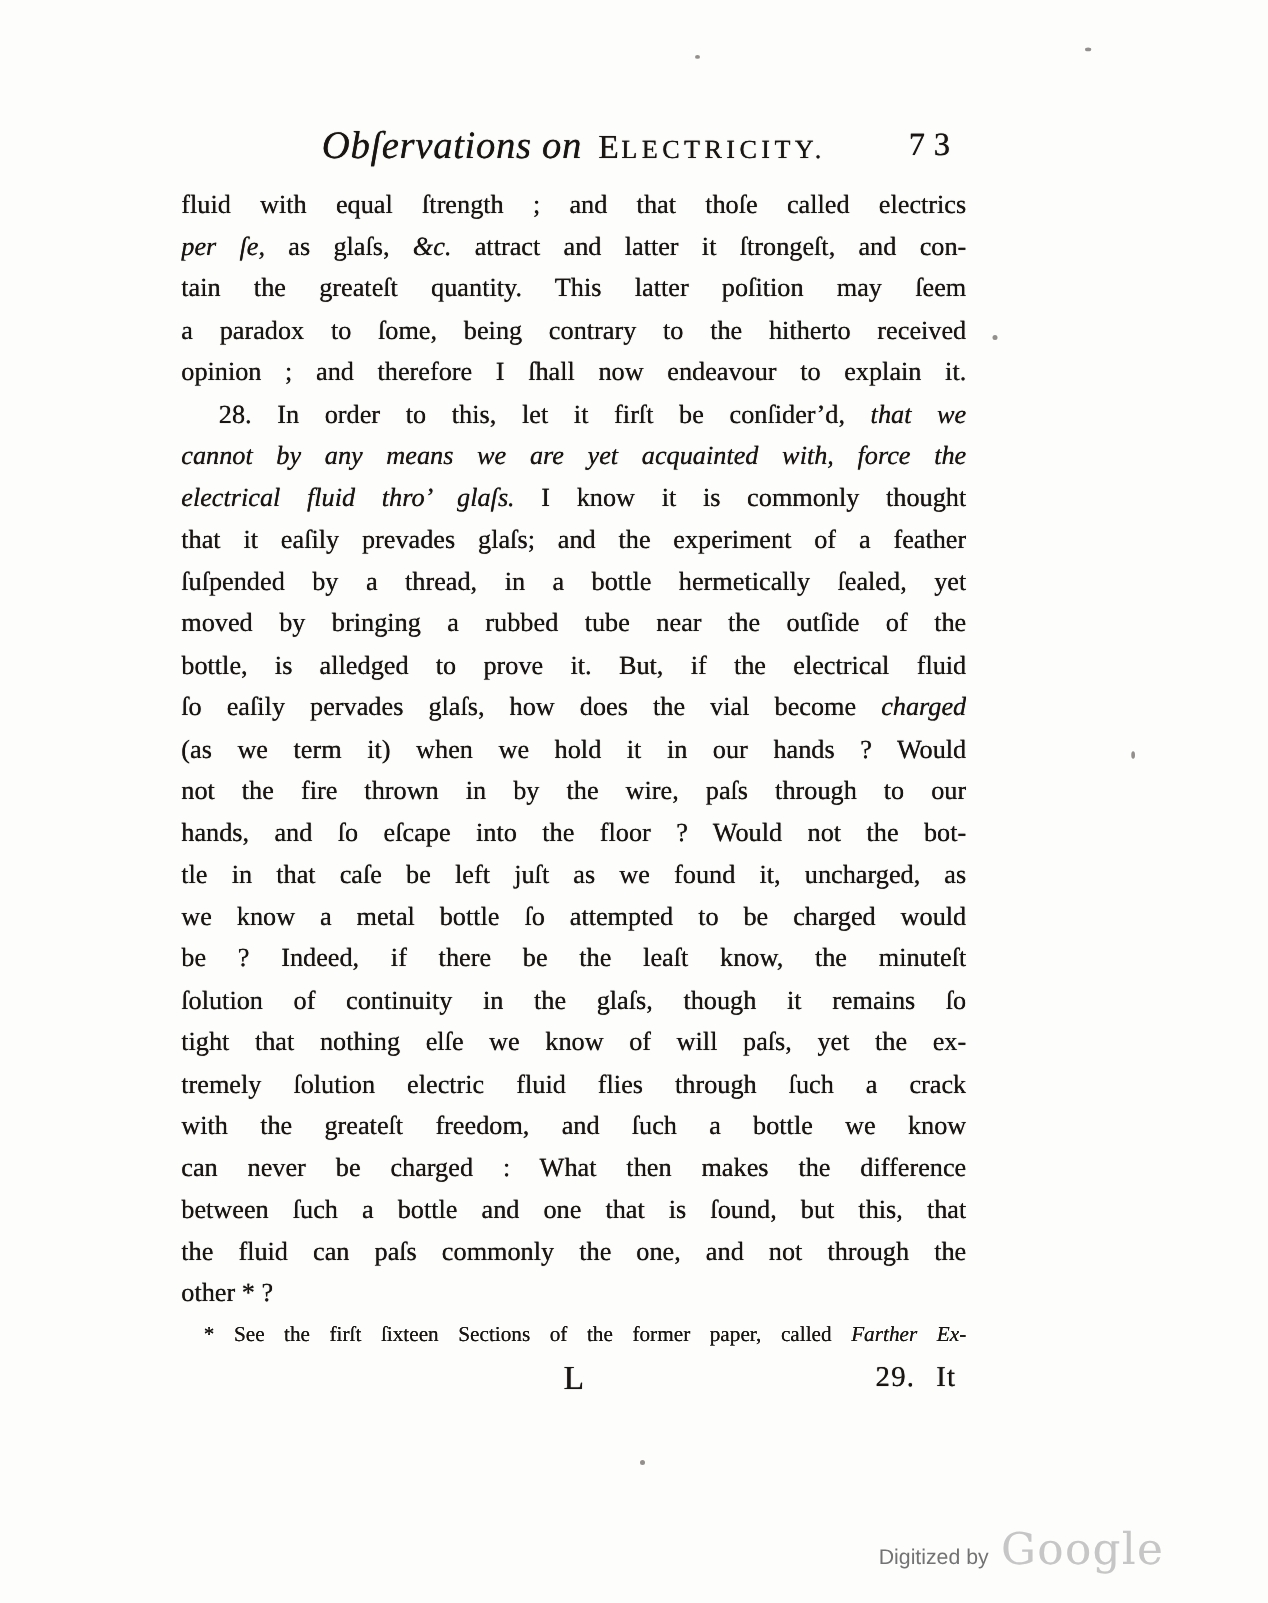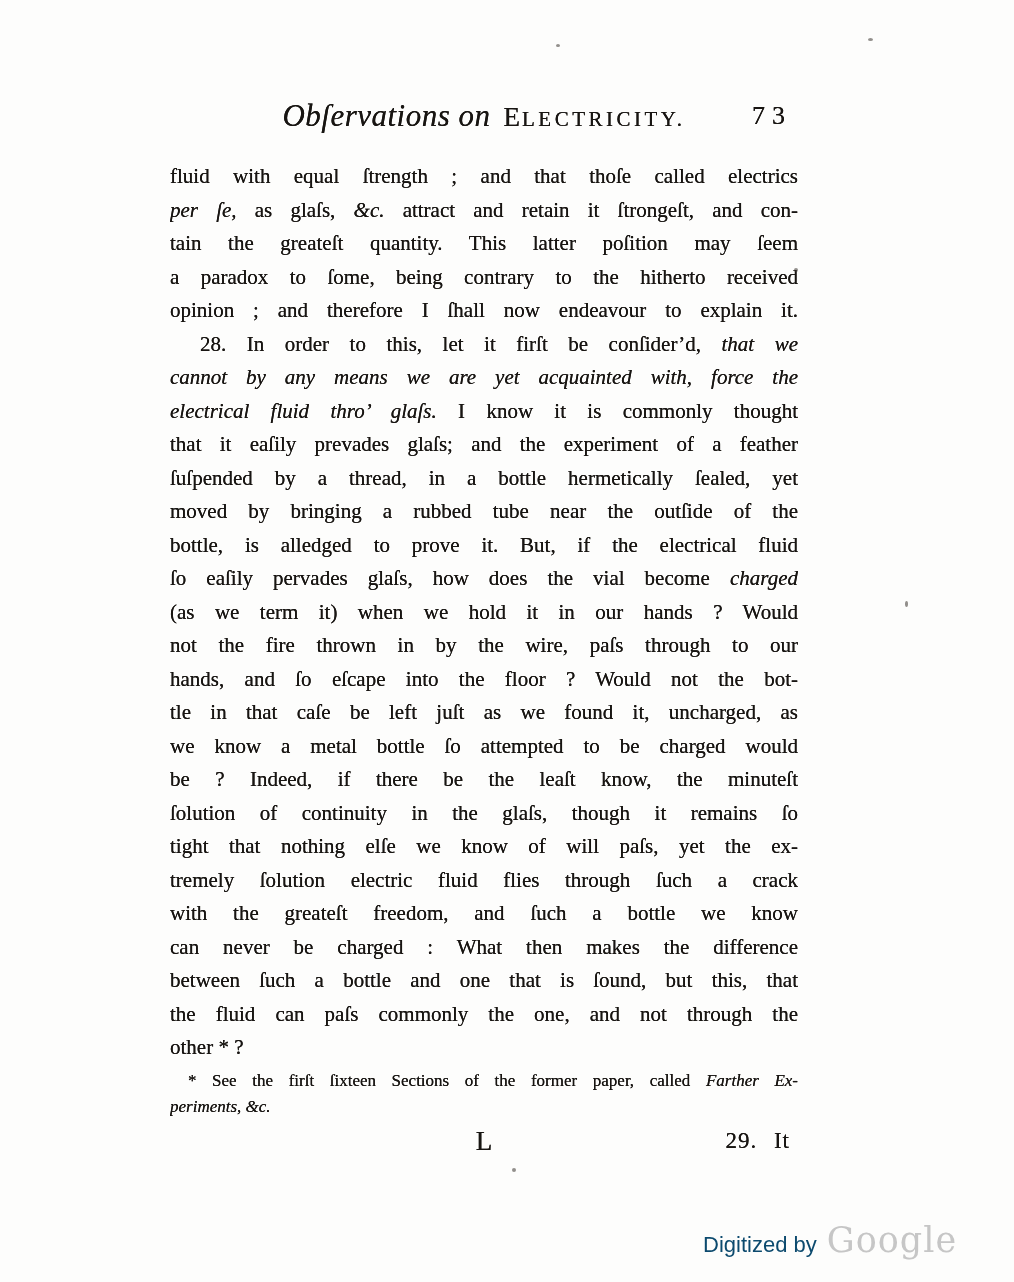--- a/index.html
+++ b/index.html
@@ -15,21 +15,21 @@
   }
   .page{
     position:relative;
     width:1014px;
     height:1282px;
     background:var(--paper);
     overflow:hidden;
   }
   .text-col{
     position:absolute;
-    left:170px;
+    left:145px;
     top:98px;
     width:628px;
   }
   
   .header{
     position:relative;
     height:46px;
     text-align:center;
     white-space:nowrap;
   }
@@ -53,21 +53,21 @@
   .page-number{
     position:absolute;
     right:6px;
     top:3px;
     font-size:26px;
     letter-spacing:7px;
     text-shadow:0 0 0.6px var(--ink);
   }
   
   .body-text{
-    margin-top:16px;
+    margin-top:3px;
     font-size:21px;
     line-height:33.5px;
     text-align:justify;
     text-shadow:0 0 0.55px var(--ink);
   }
   .line{
     height:33.5px;
     overflow:hidden;
     text-align:justify;
     text-align-last:justify;
@@ -120,22 +120,22 @@
     left:703px;
     top:1220px;
     display:flex;
     align-items:baseline;
     gap:10px;
     color:var(--wm);
     user-select:none;
   }
   .wm-prefix{
     font-family:"Liberation Sans","DejaVu Sans",sans-serif;
-    font-size:22px;
-    color:#0c4a6e;
+    font-size:17px;
+    color:#737373;
   }
   .wm-logo{
     font-family:"DejaVu Serif",serif;
     font-size:35px;
     letter-spacing:1px;
   }
   
   .speck{
     position:absolute;
     background:#3a352f;
@@ -150,21 +150,21 @@
 
   <div class="text-col">
 
     <div class="header">
       <span class="title-italic">Obſervations on</span><span class="caps-initial">E</span><span class="caps-rest">LECTRICITY.</span>
       <span class="page-number">73</span>
     </div>
 
     <div class="body-text" id="body-lines">
         <div class="line"><span>fluid with equal ſtrength ; and that thoſe called electrics</span></div>
-        <div class="line"><span class="it">per ſe,</span><span> as glaſs, </span><span class="it">&amp;c.</span><span> attract and retain it ſtrongeſt, and con-</span></div>
+        <div class="line"><span class="it">per ſe,</span><span> as glaſs, </span><span class="it">&amp;c.</span><span> attract and latter it ſtrongeſt, and con-</span></div>
         <div class="line"><span>tain the greateſt quantity.  This latter poſition may ſeem</span></div>
         <div class="line"><span>a paradox to ſome, being contrary to the hitherto received</span></div>
         <div class="line"><span>opinion ; and therefore I ſhall now endeavour to explain it.</span></div>
         <div class="line indent"><span>28. In order to this, let it firſt be conſider’d, </span><span class="it">that we</span></div>
         <div class="line"><span class="it">cannot by any means we are yet acquainted with, force the</span></div>
         <div class="line"><span class="it">electrical fluid thro’ glaſs.</span><span>  I know it is commonly thought</span></div>
         <div class="line"><span>that it eaſily prevades glaſs; and the experiment of a feather</span></div>
         <div class="line"><span>ſuſpended by a thread, in a bottle hermetically ſealed, yet</span></div>
         <div class="line"><span>moved by bringing a rubbed tube near the outſide of the</span></div>
         <div class="line"><span>bottle, is alledged to prove it.  But, if the electrical fluid</span></div>
@@ -180,21 +180,20 @@
         <div class="line"><span>tremely ſolution electric fluid flies through ſuch a crack</span></div>
         <div class="line"><span>with the greateſt freedom, and ſuch a bottle we know</span></div>
         <div class="line"><span>can never be charged :  What then makes the difference</span></div>
         <div class="line"><span>between ſuch a bottle and one that is ſound, but this, that</span></div>
         <div class="line"><span>the fluid can paſs commonly the one, and not through the</span></div>
         <div class="line no-just"><span>other * ?</span></div>
       </div>
 
     <div class="footnote" id="footnote-lines">
         <div class="fline indent"><span>* See the firſt ſixteen Sections of the former paper, called </span><span class="it">Farther Ex-</span></div>
-        <div class="fline no-just"><span class="it">periments, &amp;c.</span></div>
       </div>
 
     <div class="sig-row">
       <span class="sig">L</span>
       <span class="catchword">29. It</span>
     </div>
 
   </div>
 
   <div class="speck" style="left:556px;top:44px;width:4px;height:3px;"></div>

